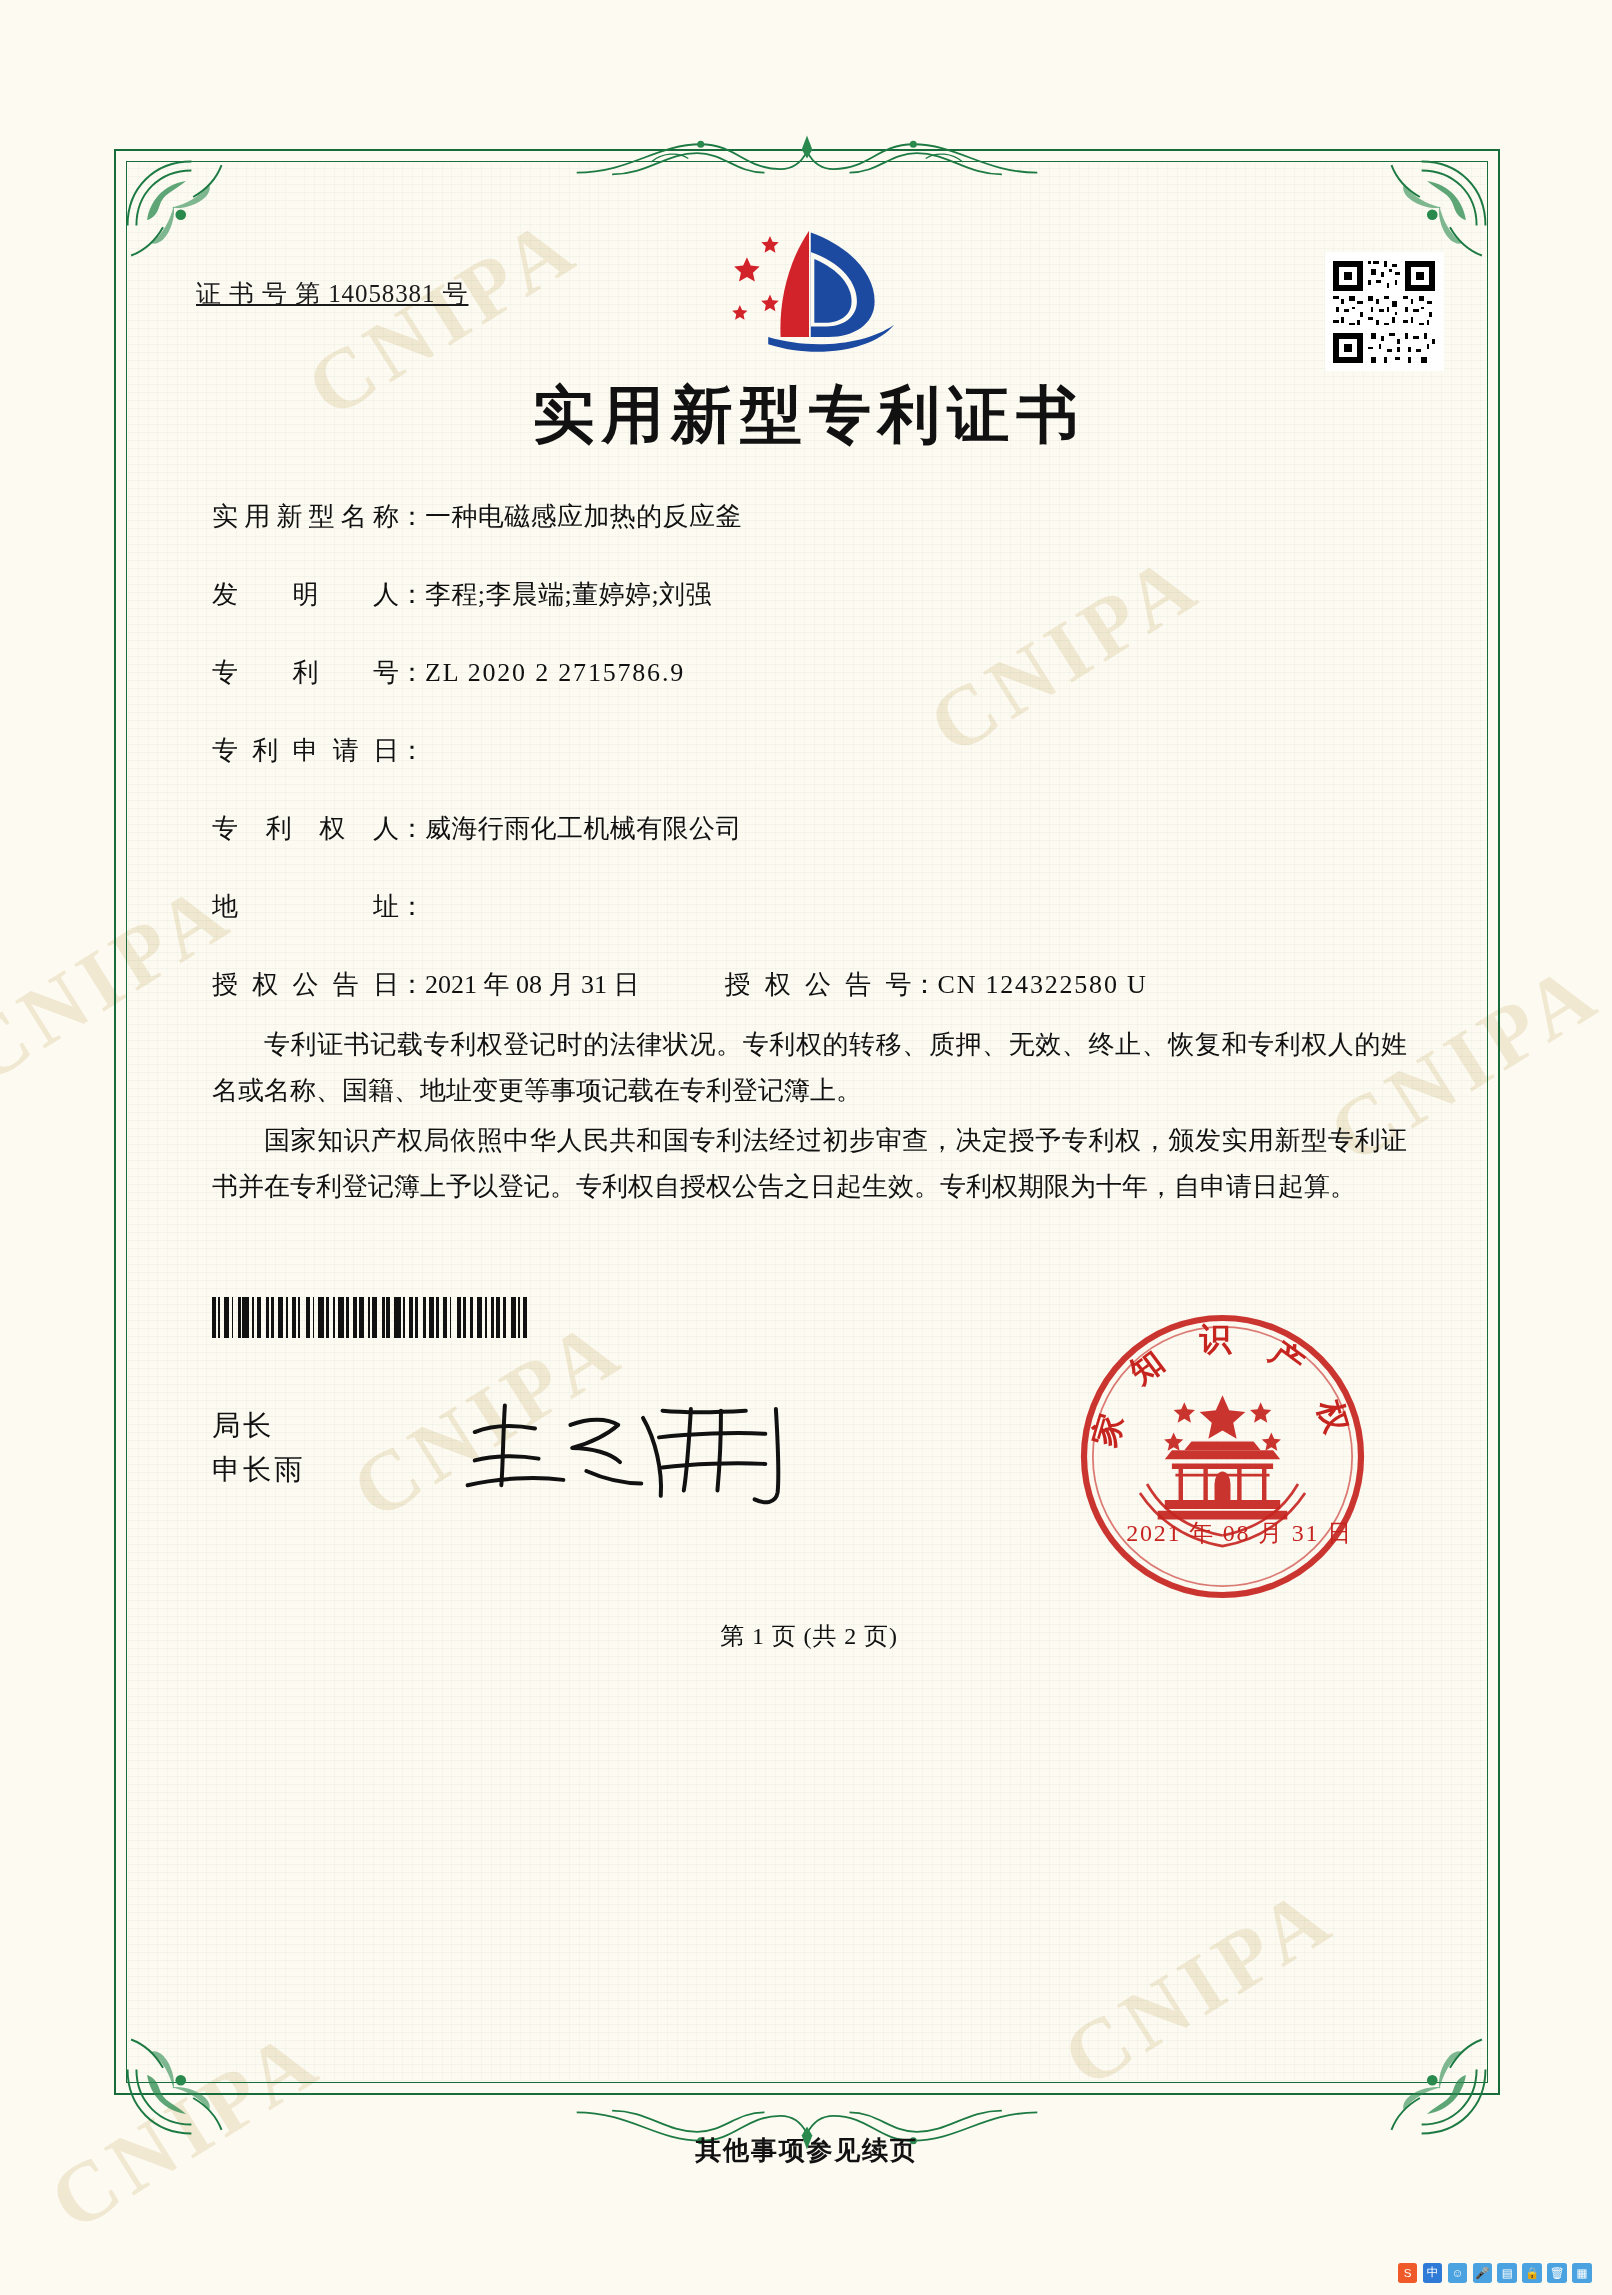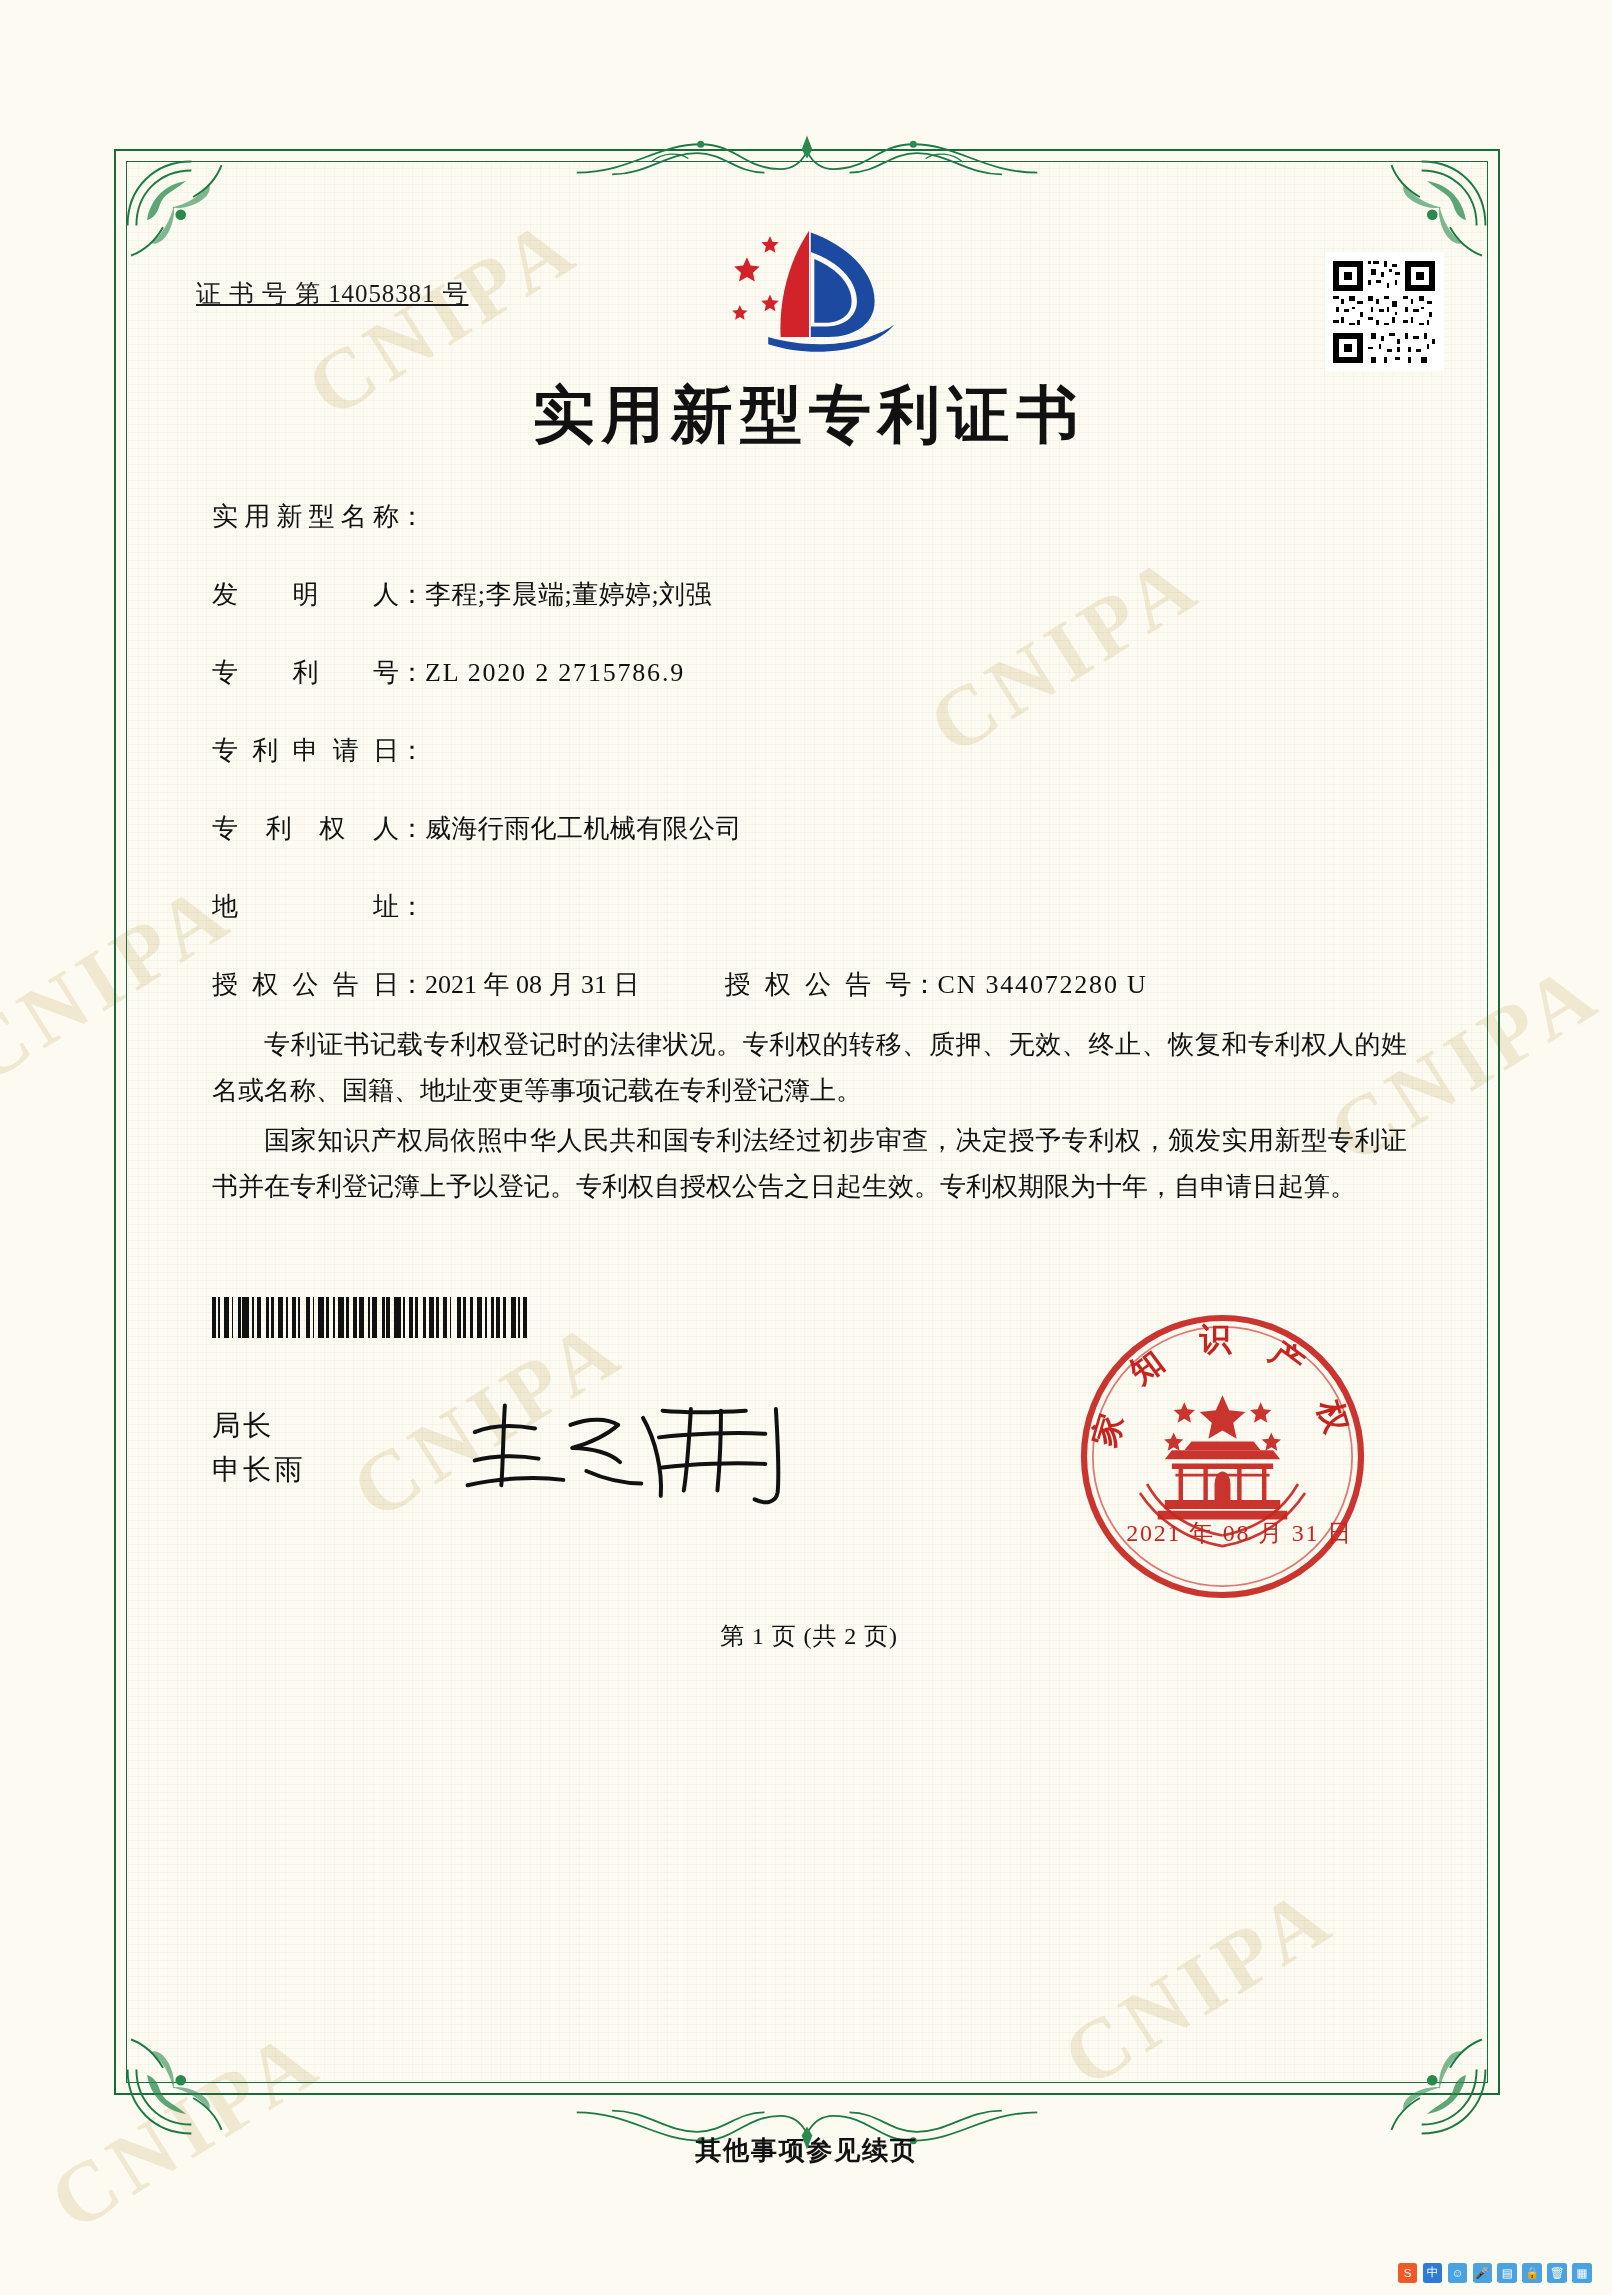--- a/index.html
+++ b/index.html
@@ -505,20 +505,21 @@
     </svg>
   </div>
 
   <div class="title">实用新型专利证书</div>
 
   <div class="fields">
 
     <div class="field-row">
       <span class="field-label">实用新型名称</span>
       <span class="field-sep">：</span>
+      <span class="field-value">一种电磁感应加热的反应釜</span>
     </div>
 
     <div class="field-row">
       <span class="field-label">发　明　人</span>
       <span class="field-sep">：</span>
       <span class="field-value">李程;李晨端;董婷婷;刘强</span>
     </div>
 
     <div class="field-row">
       <span class="field-label">专　利　号</span>
@@ -544,21 +545,21 @@
       </span>
     </div>
 
     <div class="row-inline">
       <span class="field-label">授权公告日</span>
       <span class="field-sep">：</span>
       <span>2021 年 08 月 31 日</span>
       <span class="inline-second">
         <span class="field-label">授权公告号</span>
         <span class="field-sep">：</span>
-        <span class="value-mono">CN 344072280 U</span>
+        <span class="value-mono">CN 124322580 U</span>
       </span>
     </div>
   </div>
 
   <div class="paragraphs">
     <p>专利证书记载专利权登记时的法律状况。专利权的转移、质押、无效、终止、恢复和专利权人的姓名或名称、国籍、地址变更等事项记载在专利登记簿上。</p>
     <p>国家知识产权局依照中华人民共和国专利法经过初步审查，决定授予专利权，颁发实用新型专利证书并在专利登记簿上予以登记。专利权自授权公告之日起生效。专利权期限为十年，自申请日起算。</p>
   </div>
 
   <div class="barcode">

